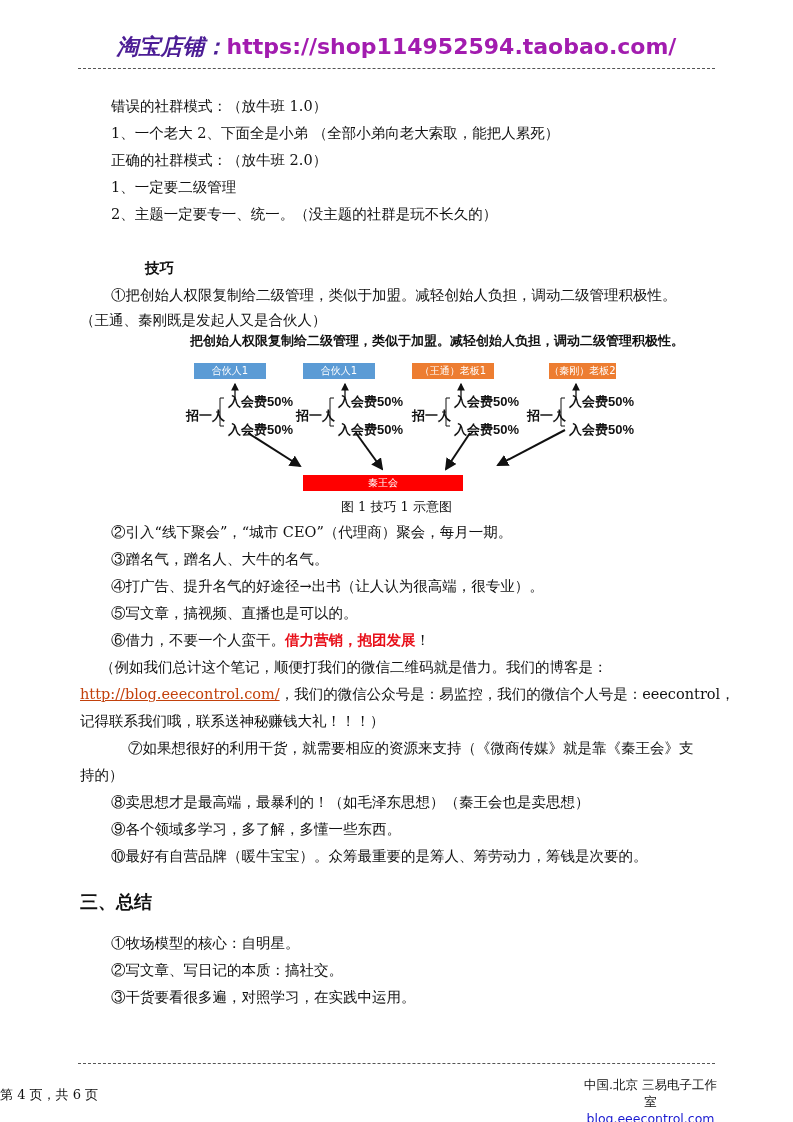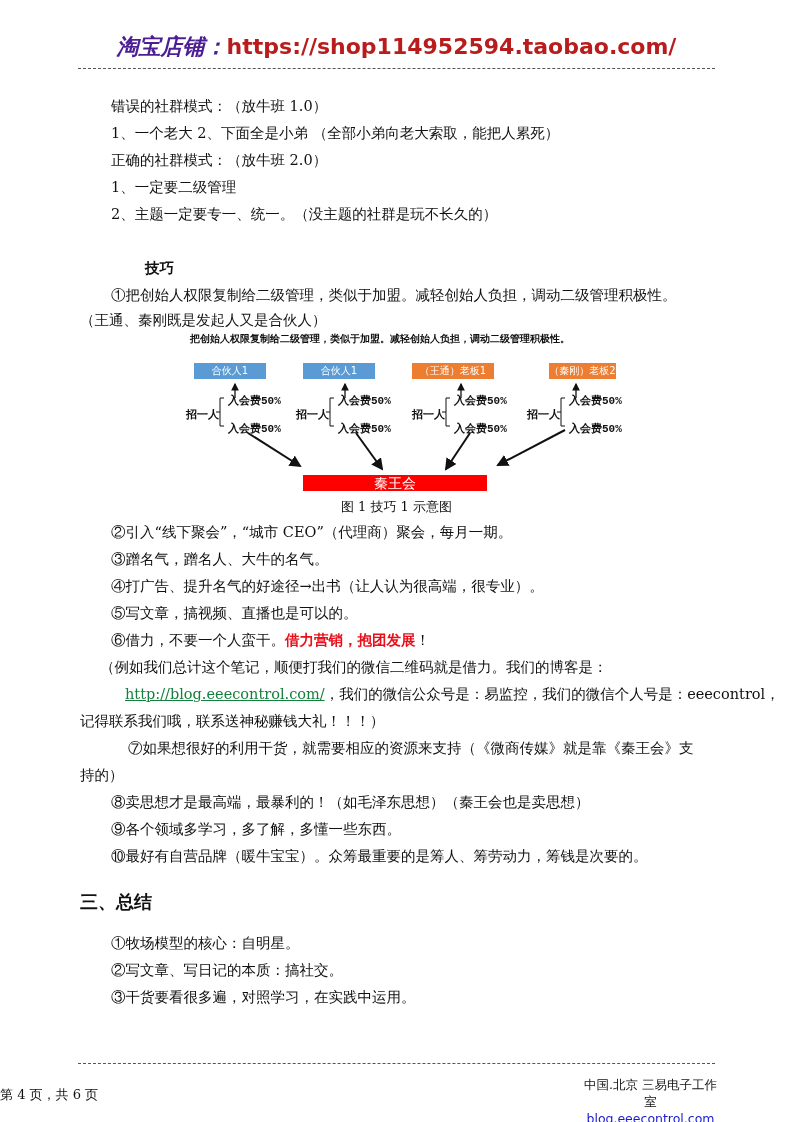--- a/index.html
+++ b/index.html
@@ -1,39 +1,39 @@
 <!DOCTYPE html>
 <html><head>
 <meta charset="utf-8">
 <style>
   html, body { margin: 0; padding: 0; background: #ffffff; }
   body { width: 793px; height: 1122px; position: relative; overflow: hidden;
          font-family: "DejaVu Serif", "Liberation Serif", serif; color: #111; }
   .header { position: absolute; left: 0; top: 30px; width: 793px; text-align: center;
             font-size: 22px; line-height: 32px; }
   .hdr-label { color: #4c1d95; font-weight: bold; font-style: italic; font-family: "DejaVu Serif", serif; }
-  .hdr-url { color: #b91c1c; font-family: "DejaVu Sans", "Liberation Sans", sans-serif; font-weight: bold; }
+  .hdr-url { color: #a21caf; font-family: "DejaVu Sans", "Liberation Sans", sans-serif; font-weight: bold; }
   .rule { position: absolute; left: 78px; width: 637px; border-top: 1px dashed #555; height: 0; }
   .line { position: absolute; font-size: 14.5px; line-height: 20px; white-space: nowrap; text-align: center; }
   .bold { font-weight: bold; font-family: "DejaVu Sans", sans-serif; margin-left: 34px; }
   .red { color: #e8101a; font-weight: bold; font-family: "DejaVu Sans", sans-serif; }
-  .link { color: #15803d; text-decoration: underline; margin-left: 45px; }
+  .link { color: #c2410c; text-decoration: underline; }
   .section-title { position: absolute; left: 80px; top: 890px; font-size: 18px; font-weight: bold;
                    font-family: "DejaVu Sans", sans-serif; }
   
   .diagram { position: absolute; left: 180px; top: 332px; width: 440px; height: 165px; }
-  .diag-title { position: absolute; left: 10px; top: 0; font-size: 10px; font-weight: bold;
+  .diag-title { position: absolute; left: 10px; top: 0; font-size: 13px; font-weight: bold;
                 font-family: "DejaVu Sans", sans-serif; white-space: nowrap; }
   .box { position: absolute; top: 31px; height: 16px; color: #fff; font-size: 10px;
          line-height: 16px; text-align: center; font-family: "DejaVu Sans", sans-serif; }
   .box.blue { background: #5b9bd5; }
   .box.orange { background: #ed7d31; }
-  .sub { position: absolute; font-size: 11px; font-weight: bold; font-family: Liberation Mono, monospace; white-space: nowrap; }
-  .center-bar { position: absolute; left: 123px; top: 143px; width: 184px; height: 16px;
-                background: #ff0000; color: #fff; font-size: 14px; line-height: 16px; text-align: center;
+  .sub { position: absolute; font-size: 13px; font-weight: bold; font-family: Liberation Sans, sans-serif; white-space: nowrap; }
+  .center-bar { position: absolute; left: 123px; top: 143px; width: 160px; height: 16px;
+                background: #ff0000; color: #fff; font-size: 10px; line-height: 16px; text-align: center;
                 font-family: "DejaVu Sans", sans-serif; }
   .caption { position: absolute; left: 0; top: 498px; width: 793px; text-align: center; font-size: 13px; }
   .footer-page { position: absolute; left: 0; top: 1086px; width: 648px; text-align: left; font-size: 13px; }
   .footer-right { position: absolute; left: 578px; top: 1076px; width: 145px; font-size: 12.5px;
                   font-family: "DejaVu Sans", sans-serif; text-align: center; line-height: 17px; }
   .footer-right .blog { color: #1a1ad0; text-decoration: underline; }
 </style>
 </head>
 <body>
 

